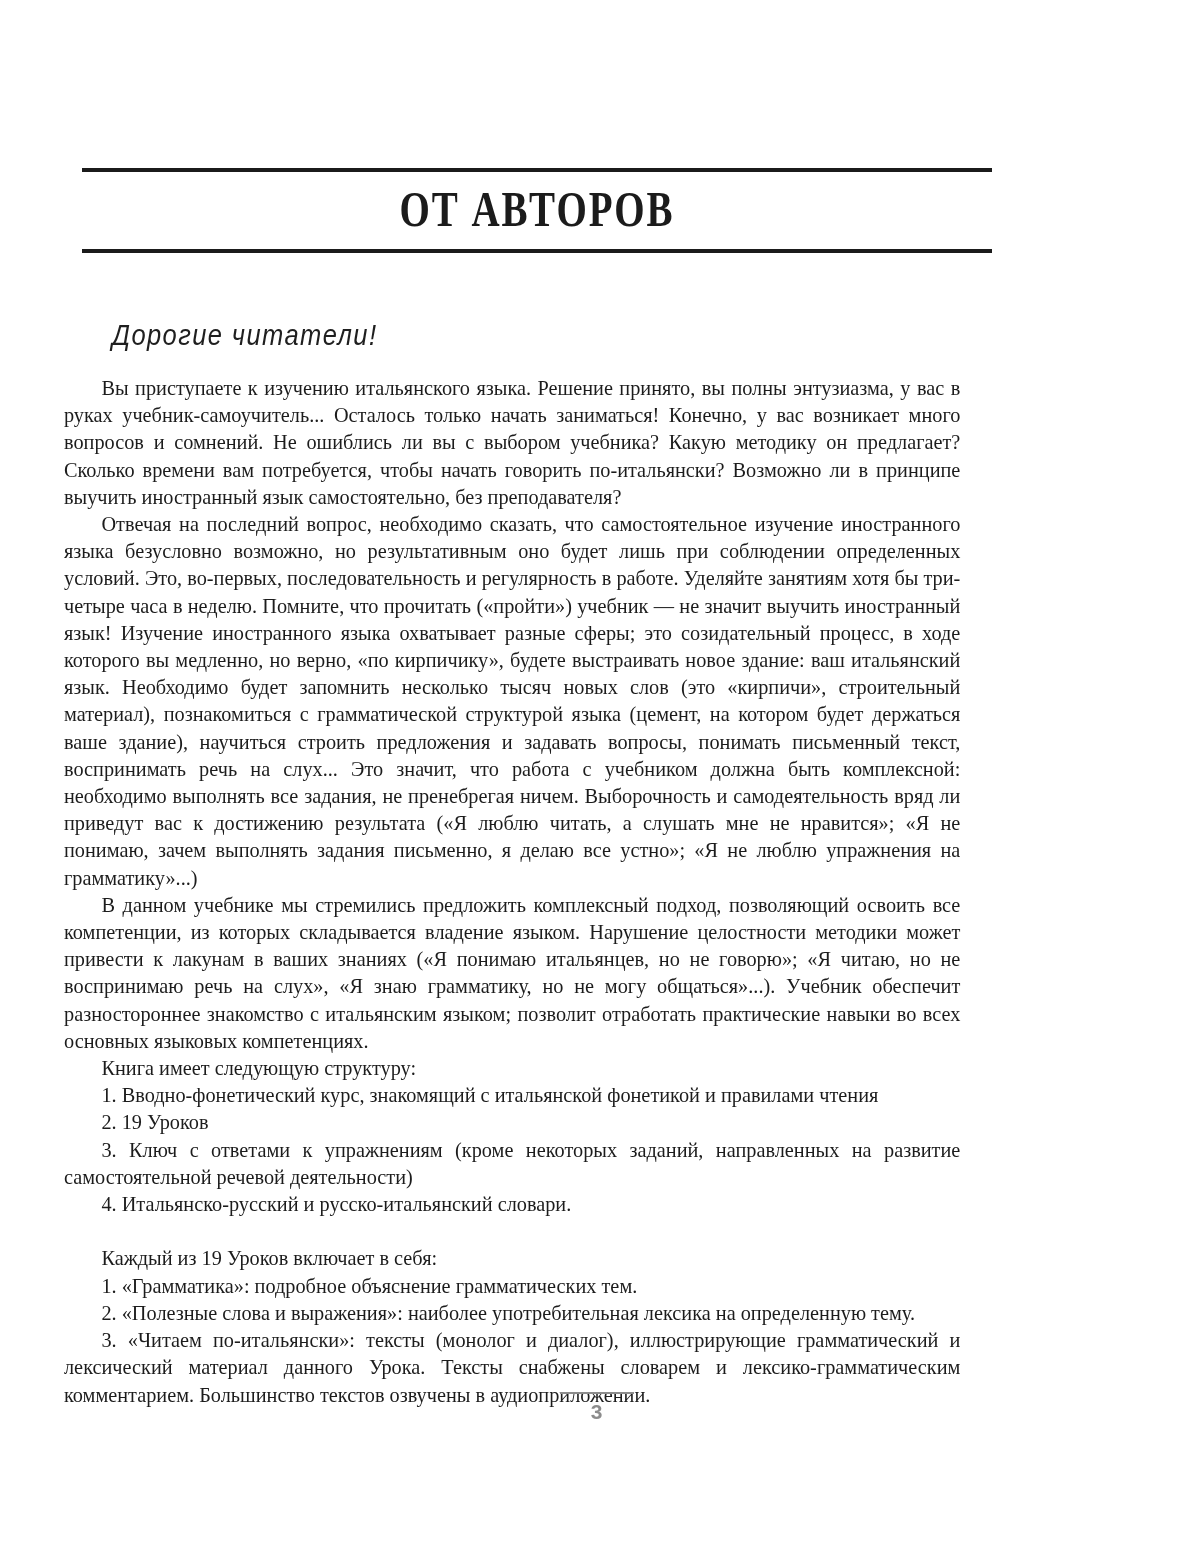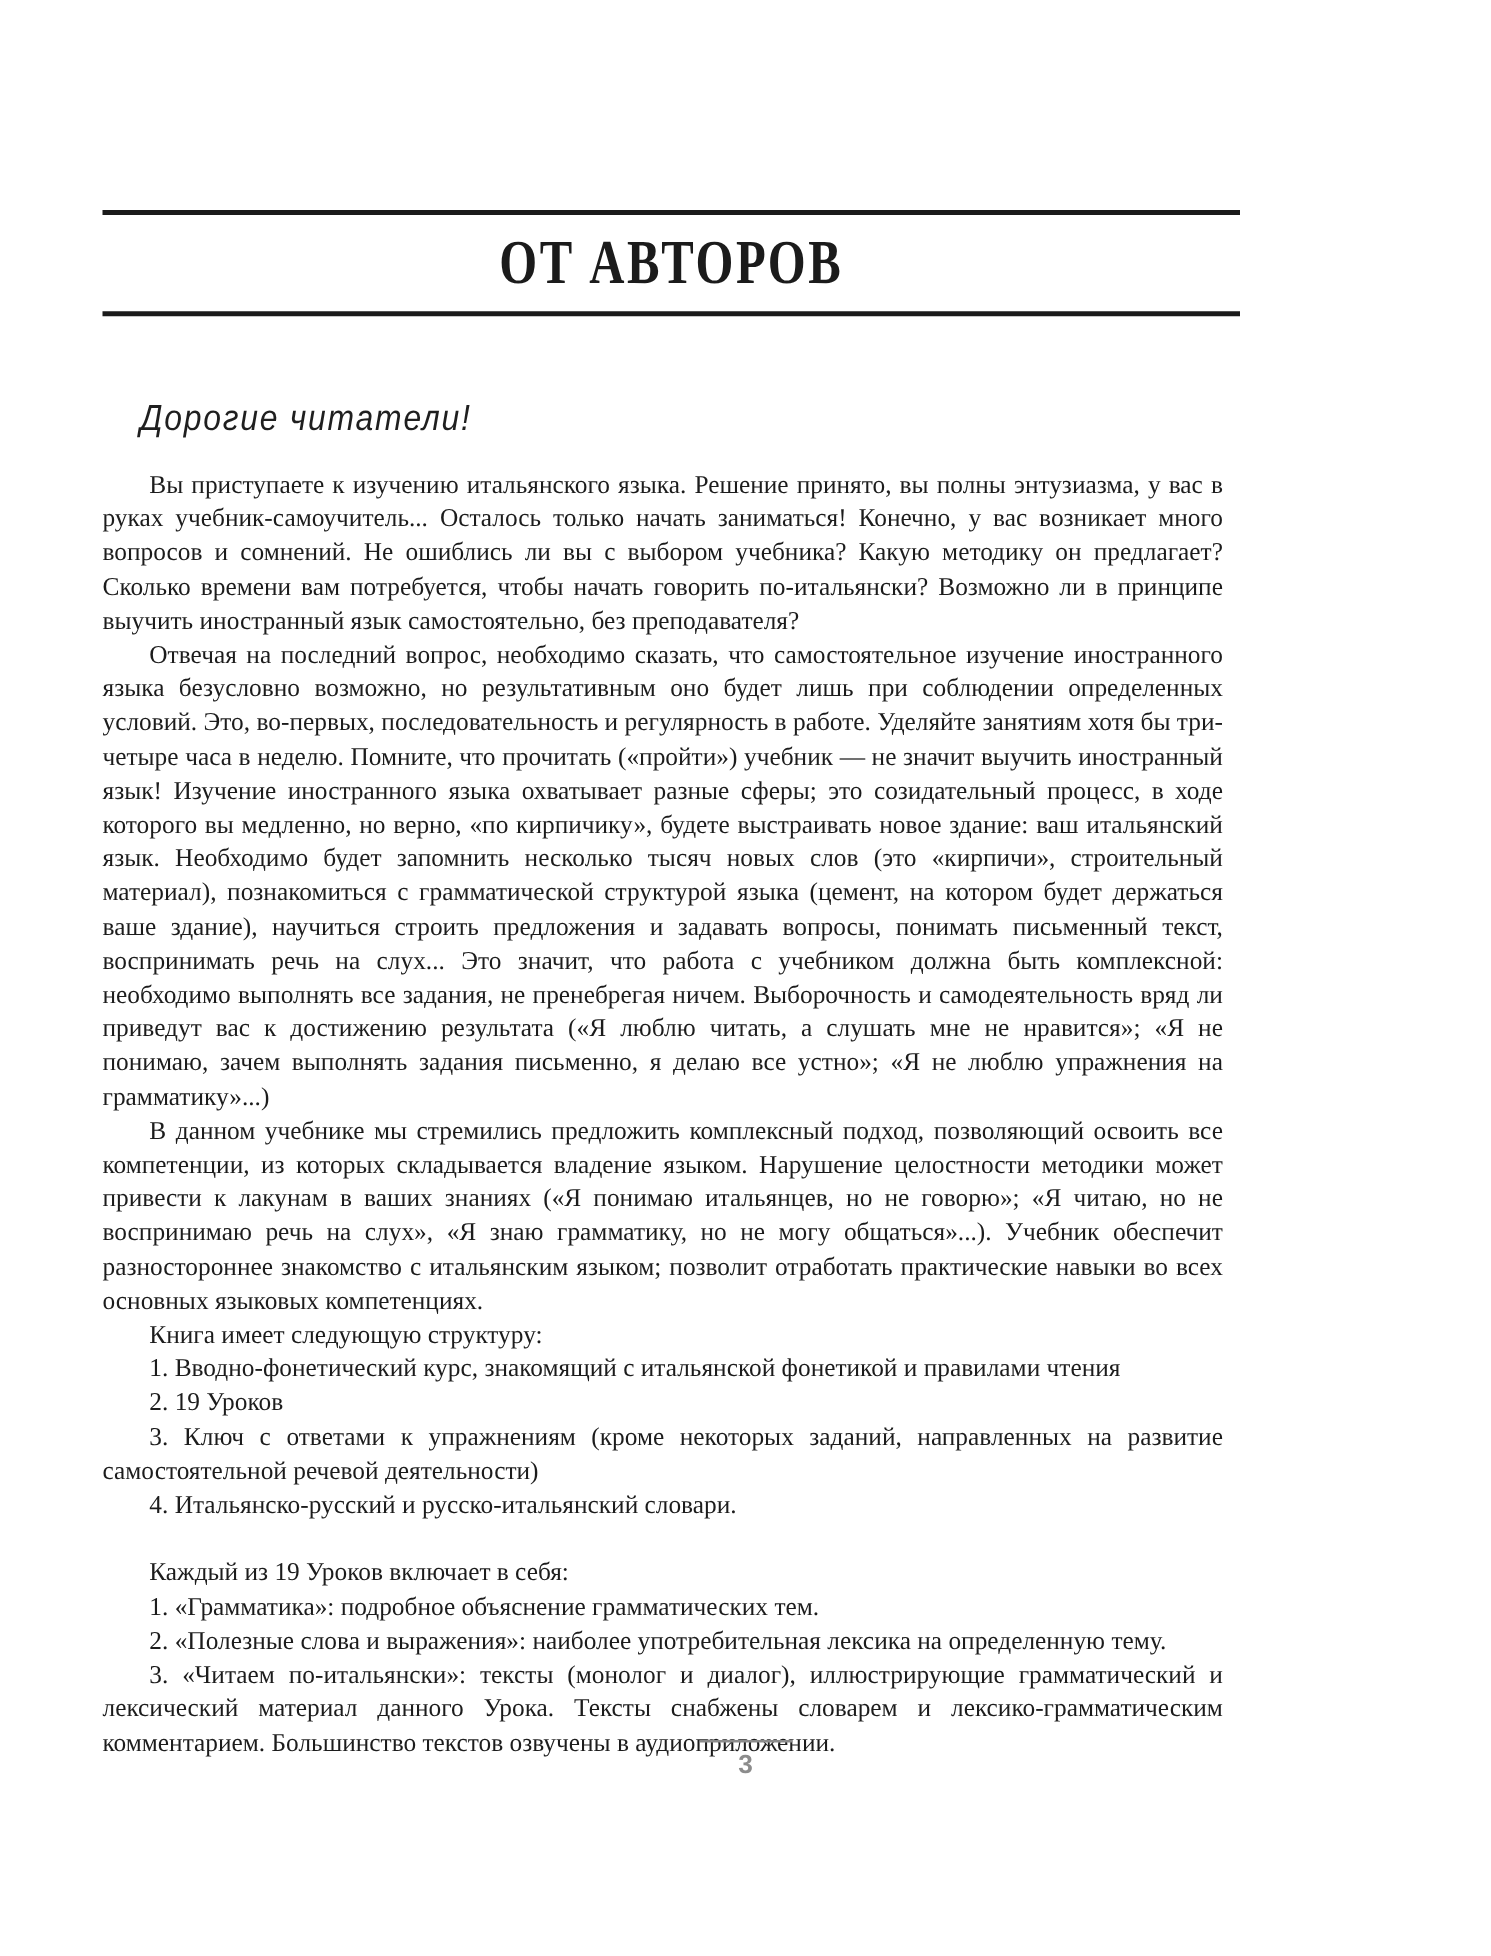--- a/index.html
+++ b/index.html
@@ -66,21 +66,21 @@
     letter-spacing: 1.6px;
     color: #1f1f1f;
     transform: scaleX(0.88);
     transform-origin: left center;
     white-space: nowrap;
   }
 
   
   .body-col {
     position: absolute;
-    left: 82px;
+    left: 64px;
     top: 375px;
     width: 910px;
   }
   .para {
     font-family: "Liberation Serif", "DejaVu Serif", serif;
     font-size: 20.6px;
     line-height: 27.2px;
     text-align: justify;
     text-justify: inter-word;
     color: #1c1c1c;

